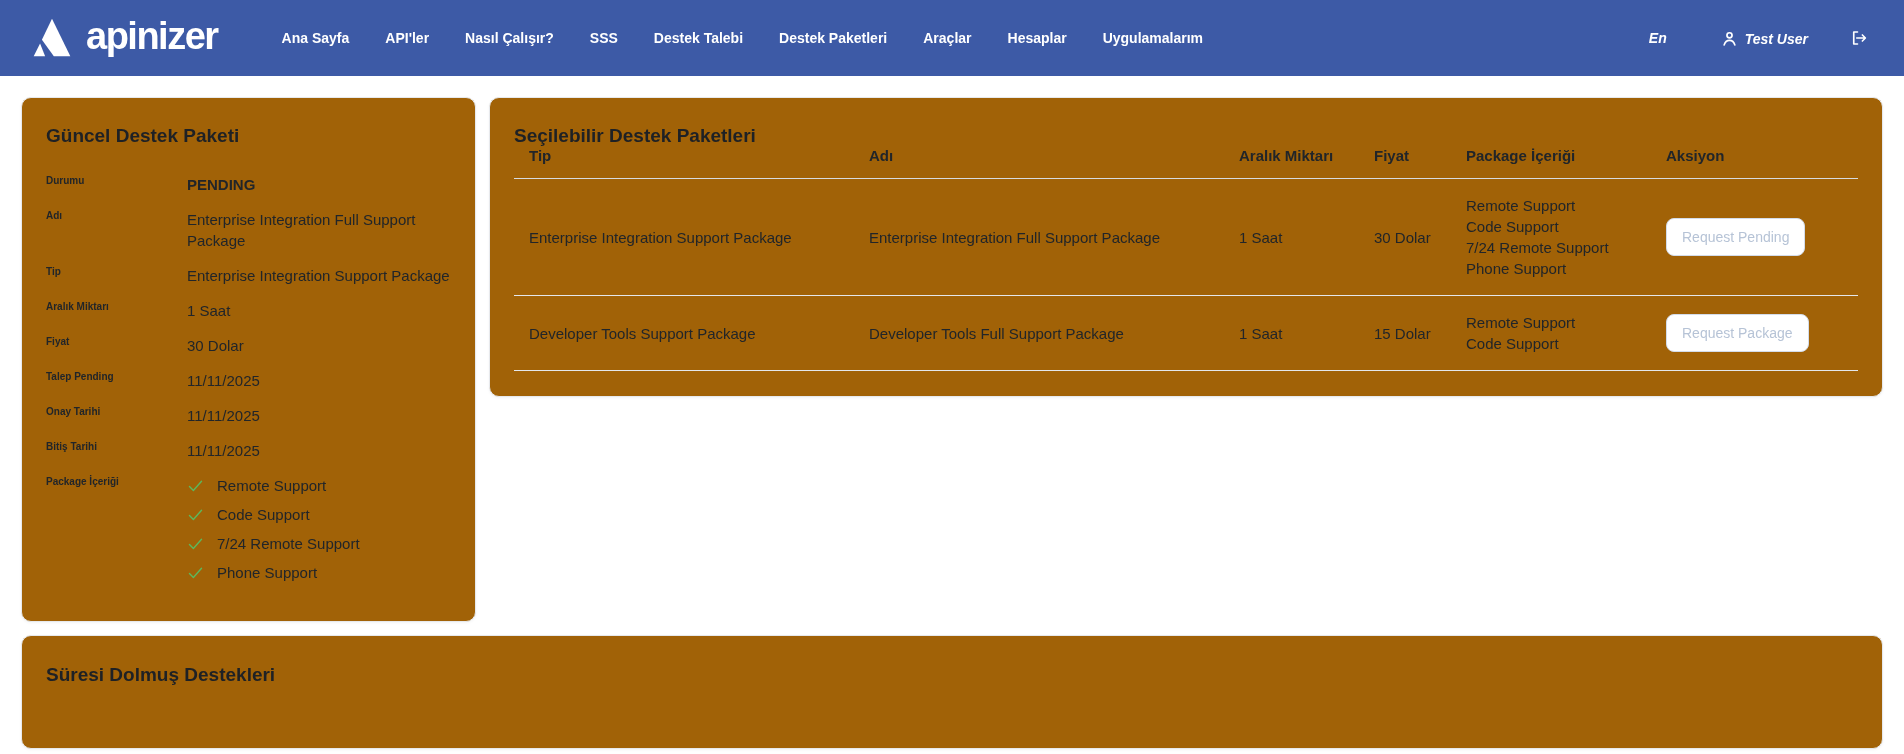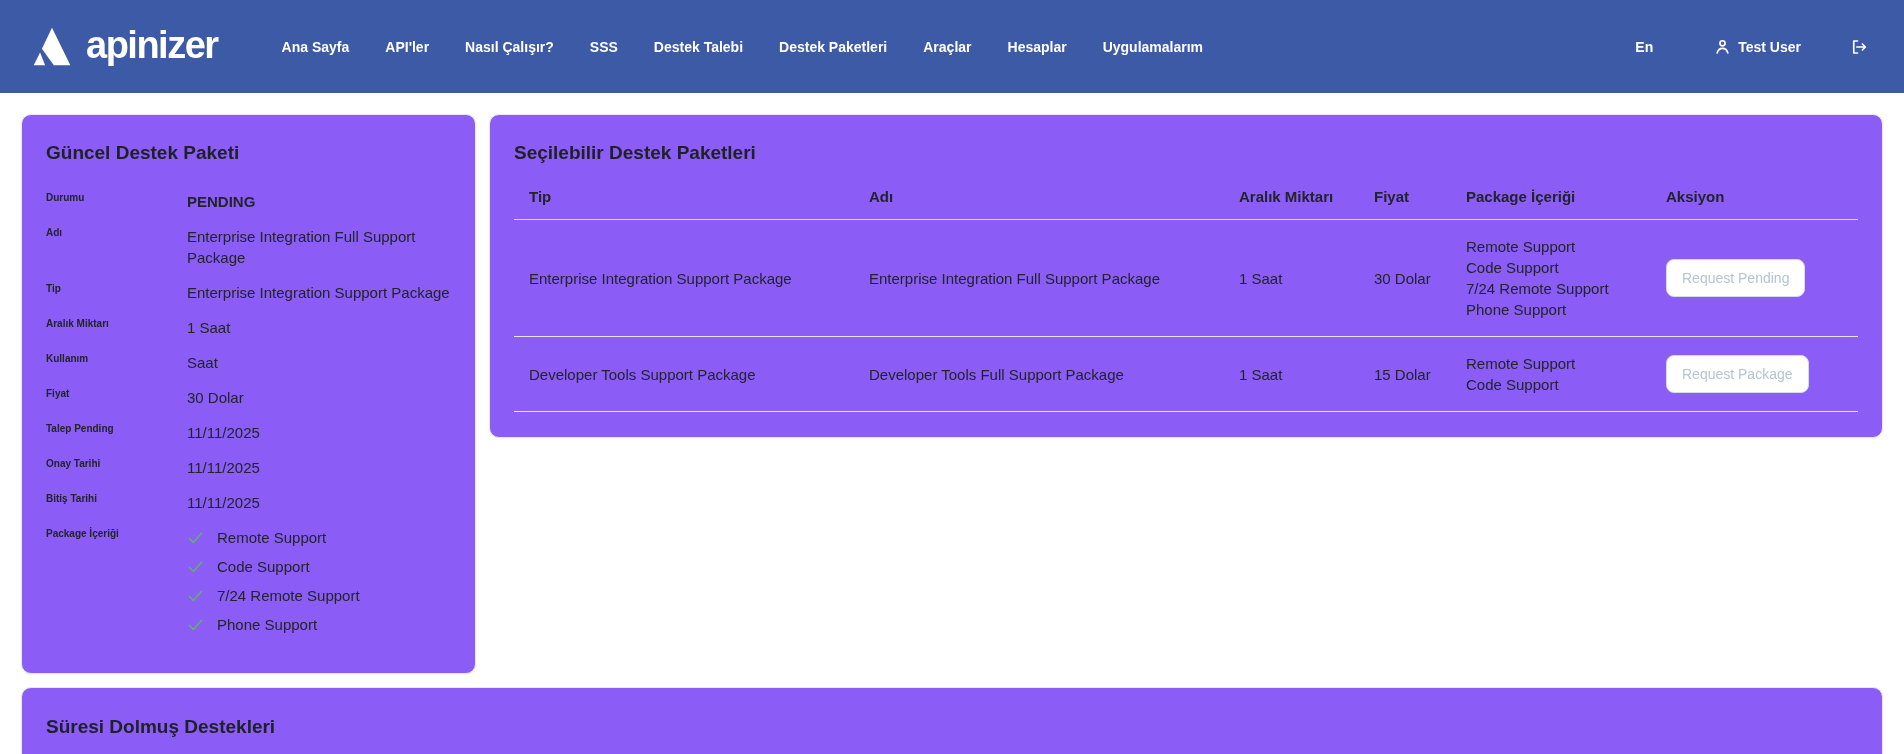--- a/index.html
+++ b/index.html
@@ -5,61 +5,61 @@
   * { margin:0; padding:0; box-sizing:border-box; }
   html,body { background:#ffffff; }
   body {
     width:1904px; min-height:754px;
     font-family:"Liberation Sans","DejaVu Sans",sans-serif;
     color:#212529; overflow-x:hidden;
   }
 
   
   .navbar{
-    height:93px; background:var(--navbar,#3d5aa6);
+    height:76px; background:var(--navbar,#3d5aa6);
     display:flex; align-items:center; padding:4px 30px;
   }
   .brand{ display:flex; align-items:center; gap:12px; cursor:pointer; }
   .brand-name{
     color:#fff; font-size:38px; font-weight:700; letter-spacing:-1.5px; line-height:1;
     padding-bottom:4px;
   }
   .nav-items{ display:flex; align-items:center; margin-left:46px; }
   .nav-link{
     color:#fff; font-size:14px; font-weight:700; text-decoration:none;
     padding:10px 18px; white-space:nowrap; cursor:pointer;
   }
-  .nav-right{ margin-left:auto; display:flex; align-items:center; gap:25px; }
-  .nav-user{ display:flex; align-items:center; gap:7px; }
+  .nav-right{ margin-left:auto; display:flex; align-items:center; gap:18px;font-style:italic; }
+  .nav-user{ display:flex; align-items:flex-end; gap:7px; }
   .nav-icon-btn{ display:flex; align-items:center; cursor:pointer; padding:6px; }
 
   
   main{ padding:21px; }
   .top-row{ display:flex; gap:13px; align-items:flex-start; }
   .card{
-    background:#8b5cf6; border:1px solid #e7e9ec; border-radius:10px;
+    background:#a16207; border:1px solid #e7e9ec; border-radius:10px;
     box-shadow:0 1px 3px rgba(20,30,60,.05);
   }
   .card-title{ font-size:19px; font-weight:700; color:#1e2125; }
 
   
   .card-left{ width:455px; flex:0 0 455px; padding:27px 24px 30px 24px; }
   .card-left .card-title{ margin-bottom:27px; }
   .field-row{ display:flex; align-items:flex-start; margin-bottom:14px; }
   .field-label{ flex:0 0 141px; font-size:10px; font-weight:700; color:#212529; padding-top:1px; }
   .field-value{ flex:1; font-size:15px; line-height:21px; color:#212529; }
   .field-value.strong{ font-weight:700; }
   .contents-row{ margin-bottom:0; }
   .contents-list{ flex:1; }
   .content-item{ display:flex; align-items:center; gap:13px; margin-bottom:8px; height:21px; }
   .content-item span{ font-size:15px; }
 
   
   .card-right{ flex:1; padding:27px 24px 25px 24px; }
-  .card-right .card-title{ margin-bottom:24px; }
+  .card-right .card-title{ }
   table{ width:100%; border-collapse:collapse; table-layout:fixed; }
   th{
     text-align:left; font-size:15px; font-weight:700; color:#212529;
     padding:0 6px 14px 15px; border-bottom:1px solid #d7dbe0;
   }
   td{
     font-size:15px; color:#212529; vertical-align:middle;
     padding:16px 6px 16px 15px; border-bottom:1px solid #e4e7eb;
   }
   .pkg-line{ line-height:21px; }
@@ -130,24 +130,20 @@
             <span class="field-label">Adı</span>
             <span class="field-value">Enterprise Integration Full Support Package</span>
           </div>
           <div class="field-row">
             <span class="field-label">Tip</span>
             <span class="field-value">Enterprise Integration Support Package</span>
           </div>
           <div class="field-row">
             <span class="field-label">Aralık Miktarı</span>
             <span class="field-value">1 Saat</span>
-          </div>
-          <div class="field-row">
-            <span class="field-label">Kullanım</span>
-            <span class="field-value">Saat</span>
           </div>
           <div class="field-row">
             <span class="field-label">Fiyat</span>
             <span class="field-value">30 Dolar</span>
           </div>
           <div class="field-row">
             <span class="field-label">Talep Pending</span>
             <span class="field-value">11/11/2025</span>
           </div>
           <div class="field-row">

